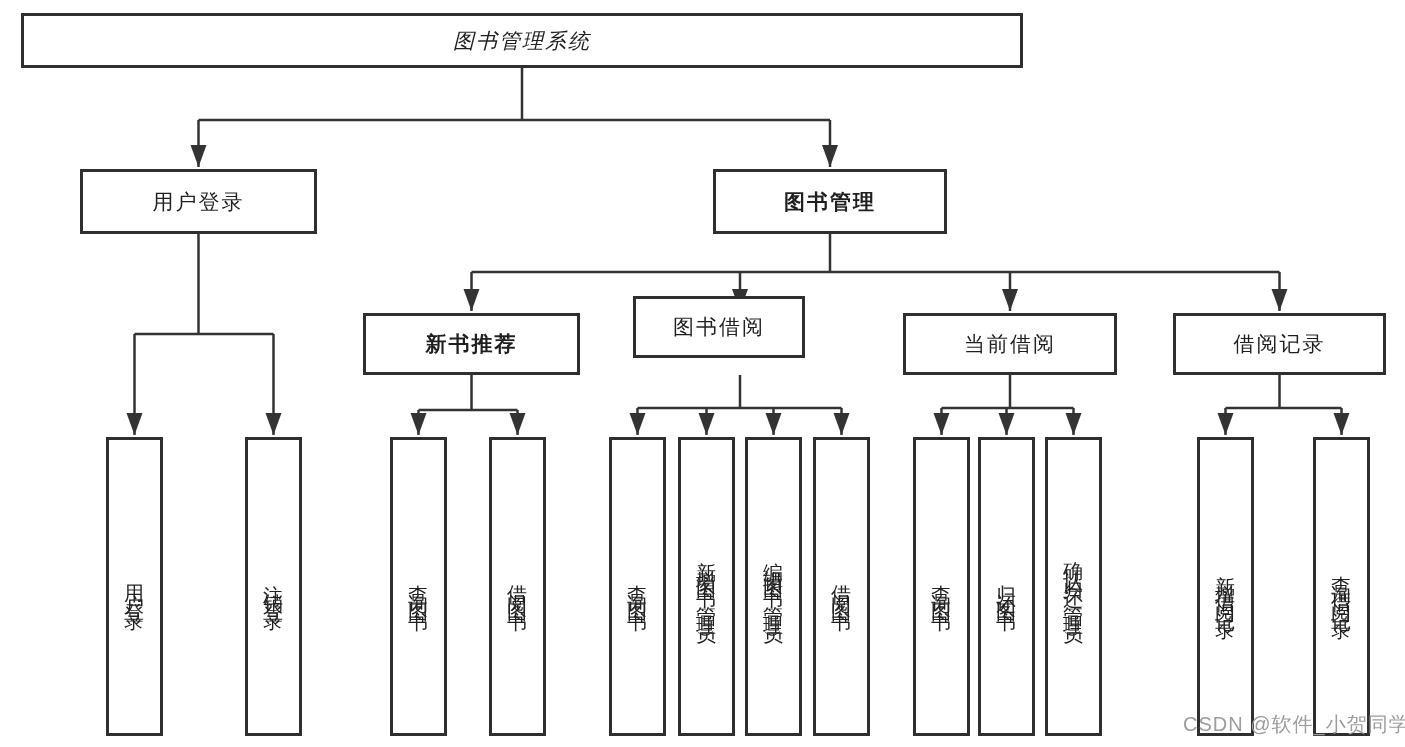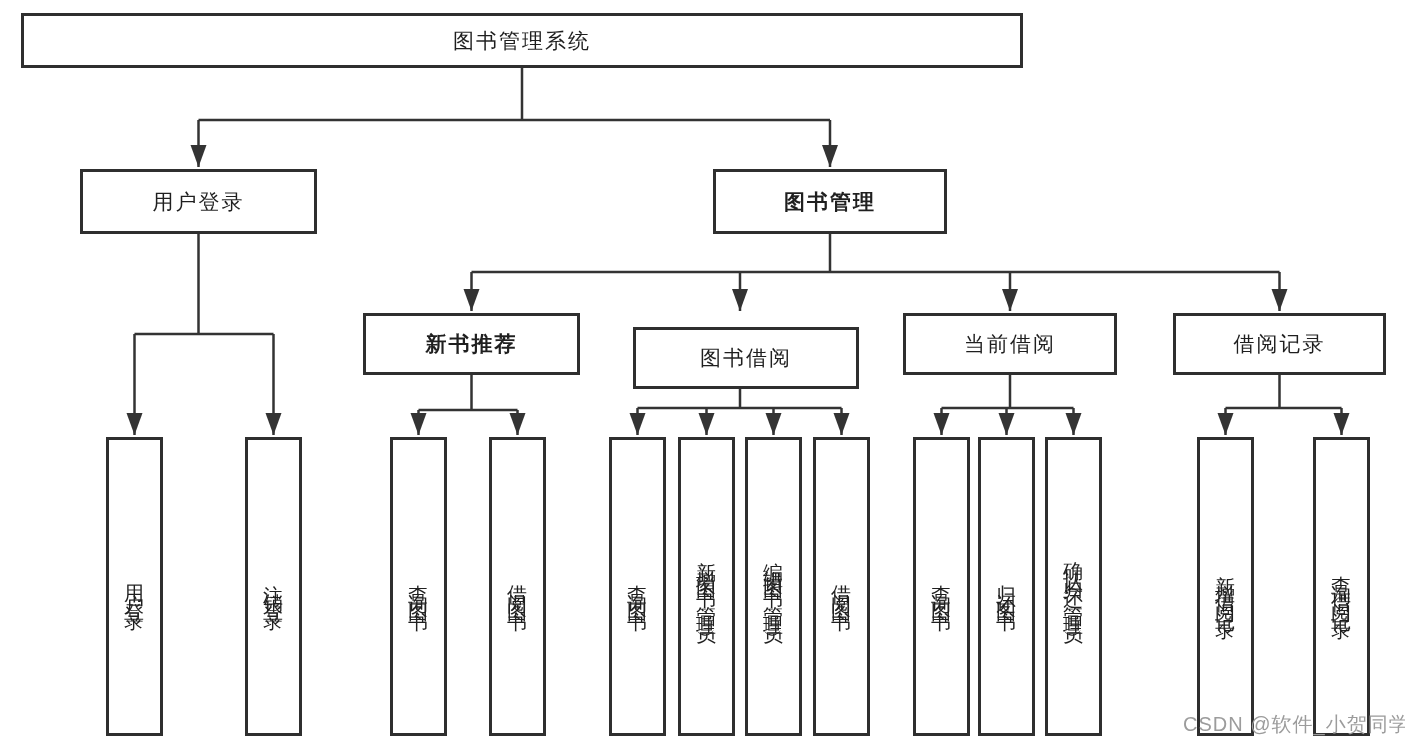--- a/index.html
+++ b/index.html
@@ -63,35 +63,35 @@
     <path d="M1010,375 V408 M941.5,408 H1073.5" stroke="#333333" stroke-width="2.5" fill="none"></path>
     <line x1="941.5" y1="408" x2="941.5" y2="435" stroke="#333333" stroke-width="2.5" marker-end="url(#ah)"></line>
     <line x1="1006.5" y1="408" x2="1006.5" y2="435" stroke="#333333" stroke-width="2.5" marker-end="url(#ah)"></line>
     <line x1="1073.5" y1="408" x2="1073.5" y2="435" stroke="#333333" stroke-width="2.5" marker-end="url(#ah)"></line>
 
     <path d="M1279.5,375 V408 M1225.5,408 H1341.5" stroke="#333333" stroke-width="2.5" fill="none"></path>
     <line x1="1225.5" y1="408" x2="1225.5" y2="435" stroke="#333333" stroke-width="2.5" marker-end="url(#ah)"></line>
     <line x1="1341.5" y1="408" x2="1341.5" y2="435" stroke="#333333" stroke-width="2.5" marker-end="url(#ah)"></line>
   </svg>
 
-  <div class="node hnode" style="left:21px; top:13px; width:1002px; height:55px;">
+  <div class="node hnode" style="left:21px; top:13px; width:1002px; height:55px;font-style:italic;">
     <span>图书管理系统</span>
   </div>
 
   <div class="node hnode" style="left:80px; top:169px; width:237px; height:65px;">
     <span>用户登录</span>
   </div>
   <div class="node hnode" style="left:713px; top:169px; width:234px; height:65px;font-weight:bold;">
     <span>图书管理</span>
   </div>
 
   <div class="node hnode" style="left:363px; top:313px; width:217px; height:62px;font-weight:bold;">
     <span>新书推荐</span>
   </div>
-  <div class="node hnode" style="left:633px; top:327px; width:226px; height:62px;">
+  <div class="node hnode" style="left:633px; top:296px; width:172px; height:62px;">
     <span>图书借阅</span>
   </div>
   <div class="node hnode" style="left:903px; top:313px; width:214px; height:62px;">
     <span>当前借阅</span>
   </div>
   <div class="node hnode" style="left:1173px; top:313px; width:213px; height:62px;">
     <span>借阅记录</span>
   </div>
 
   <div class="node leaf" style="left:106px; top:437px; width:57px; height:299px;">

